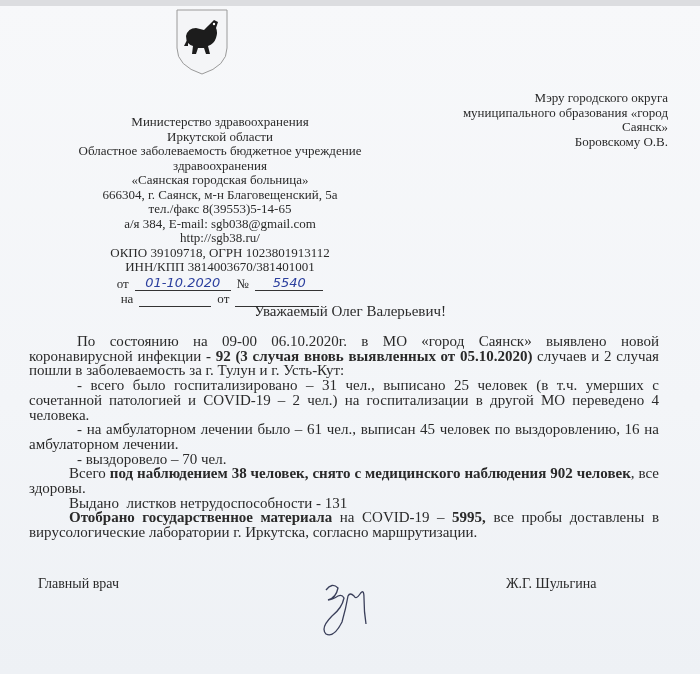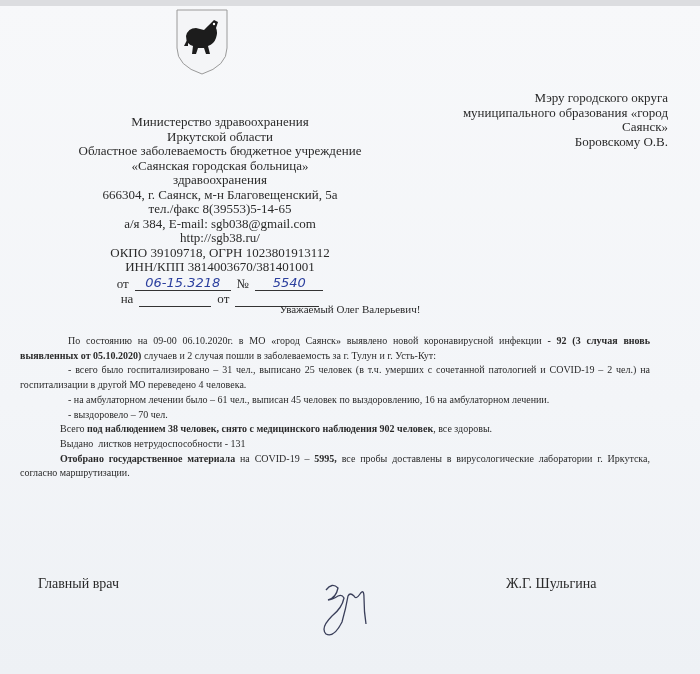--- a/index.html
+++ b/index.html
@@ -25,25 +25,25 @@
   .hand {
     font-family: "DejaVu Sans", sans-serif; font-style: italic; color: #2b3f9e;
     font-size: 13px; display: inline-block; border-bottom: 1px solid #333; padding: 0 4px;
   }
   .blank { display: inline-block; border-bottom: 1px solid #333; width: 72px; height: 12px; }
   .recipient {
     position: absolute; left: 428px; top: 91px; width: 240px;
     text-align: right; font-size: 13px; line-height: 14.5px;
   }
   .greeting {
-    position: absolute; left: 0; top: 303px; width: 700px; text-align: center; font-size: 11px;
+    position: absolute; left: 0; top: 303px; width: 700px; text-align: center; font-size: 15px;
   }
   .body {
-    position: absolute; left: 20px; top: 334px; width: 630px;
-    font-size: 10px; line-height: 14.7px; text-align: justify;
+    position: absolute; left: 29px; top: 334px; width: 630px;
+    font-size: 15px; line-height: 14.7px; text-align: justify;
   }
   .body p { margin: 0; }
   .ind1 { text-indent: 48px; }
   .ind2 { text-indent: 48px; }
   .ind3 { text-indent: 40px; }
   b { font-weight: bold; }
   .sign { position: absolute; top: 576px; font-size: 14px; }
   .sign-left { left: 38px; }
   .sign-right { left: 506px; }
   .signature { position: absolute; left: 312px; top: 578px; width: 70px; height: 60px; }
@@ -58,31 +58,31 @@
     <path d="M3 2 H53 V40 Q53 58 28 66 Q3 58 3 40 Z" fill="#f4f5f7" stroke="#9a9a9a" stroke-width="1"></path>
     <path d="M12 28 Q14 20 22 20 L30 22 Q36 16 40 12 L44 14 L42 20 Q44 24 42 30 Q40 36 34 38 L36 46 L32 46 L30 40 L24 40 L22 46 L18 46 L19 38 Q12 36 12 28 Z" fill="#1c1c1c"></path>
     <path d="M14 30 L10 38 L14 38 Z" fill="#1c1c1c"></path>
     <circle cx="40" cy="16" r="1.2" fill="#ffffff"></circle>
   </svg>
 
   <div class="org">
     <div>Министерство здравоохранения</div>
     <div>Иркутской области</div>
     <div>Областное заболеваемость бюджетное учреждение</div>
+    <div>здравоохранения</div>
     <div>«Саянская городская больница»</div>
-    <div>здравоохранения</div>
     <div>666304, г. Саянск, м-н Благовещенский, 5а</div>
     <div>тел./факс 8(39553)5-14-65</div>
     <div>а/я 384, E-mail: sgb038@gmail.com</div>
     <div>http://sgb38.ru/</div>
     <div>ОКПО 39109718, ОГРН 1023801913112</div>
     <div>ИНН/КПП 3814003670/381401001</div>
     <div class="outno">
       <span>от</span>
-      <span class="hand" style="width:88px">06-15.3218</span>
+      <span class="hand" style="width:88px">01-10.2020</span>
       <span>№</span>
       <span class="hand" style="width:60px">5540</span>
     </div>
     <div class="outno">
       <span>на</span>
       <span class="blank"></span>
       <span>от</span>
       <span class="blank" style="width:84px"></span>
     </div>
   </div>

